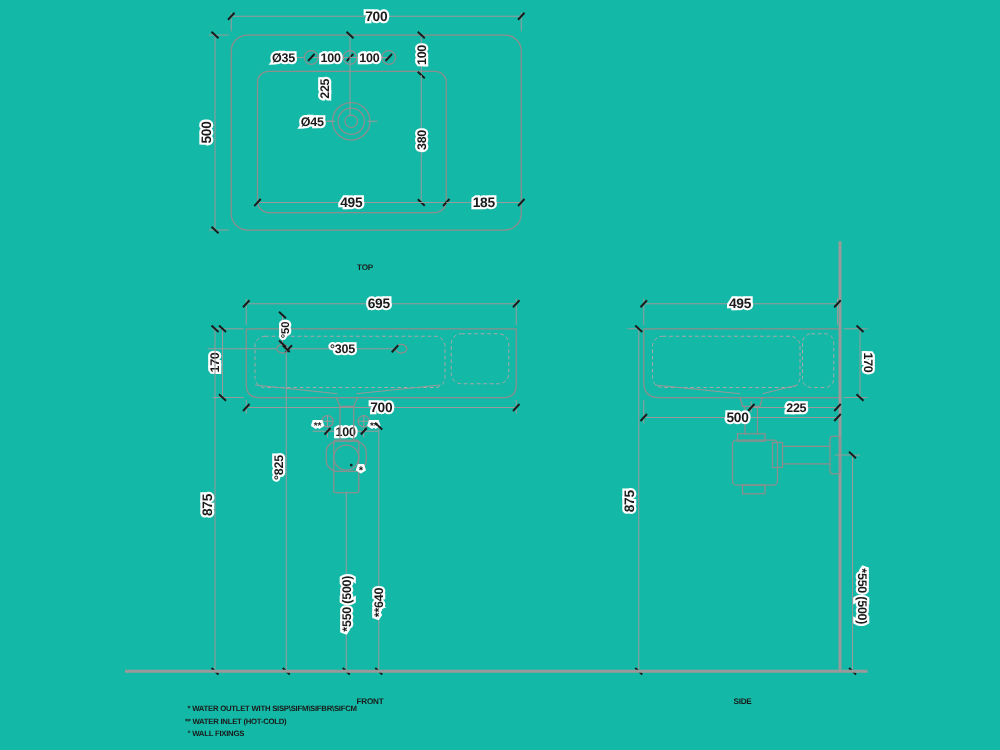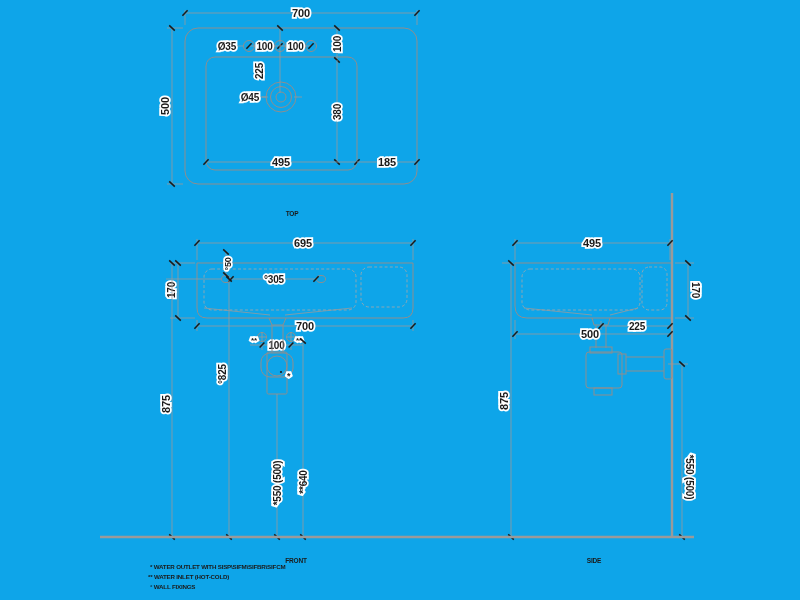--- a/index.html
+++ b/index.html
@@ -1,16 +1,16 @@
 <!DOCTYPE html>
 <html><head>
 <meta charset="utf-8">
 <style>
   html,body{margin:0;padding:0;background:#ffffff;}
-  .page{width:800px;height:600px;background:#0ea5e9;position:relative;overflow:hidden;}
+  .page{width:800px;height:600px;background:#14b8a6;position:relative;overflow:hidden;}
   svg{display:block;}
   svg text{
     font-family:"Liberation Sans","DejaVu Sans",sans-serif;
     font-weight:bold;
     fill:#1a1a1a;
     paint-order:stroke fill;
     stroke:#ffffff;
     stroke-width:3.5px;
     letter-spacing:-0.2px;
   }

